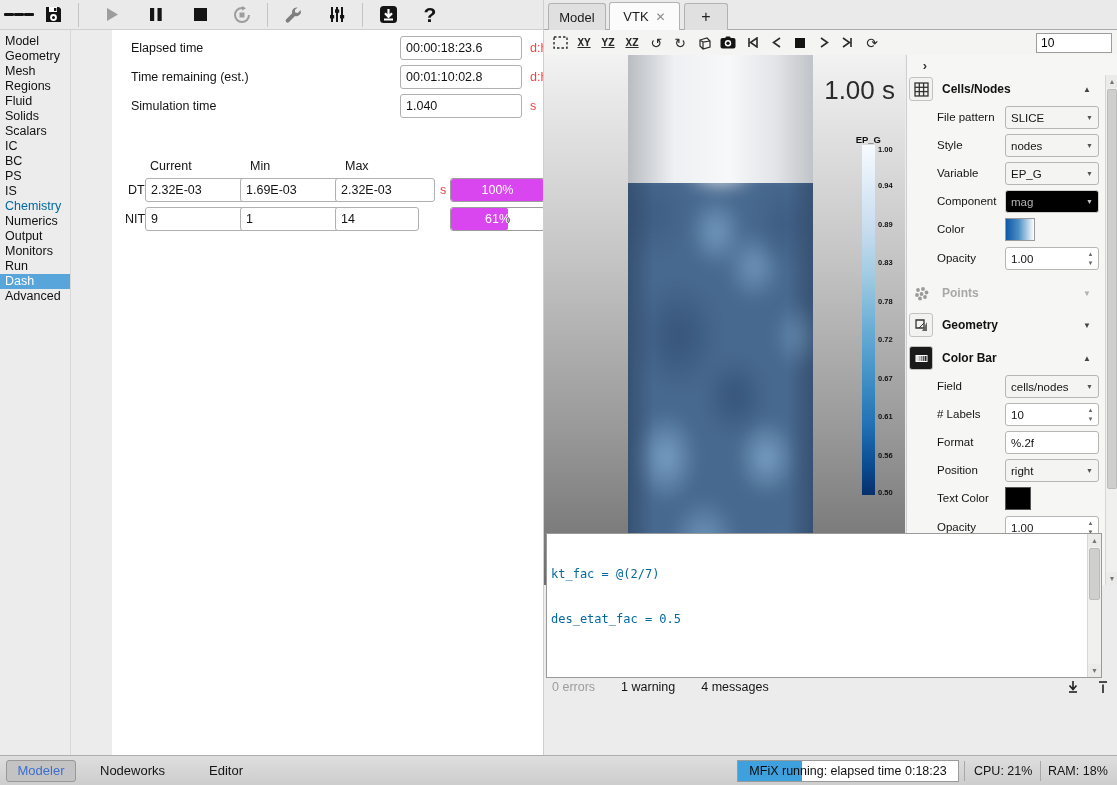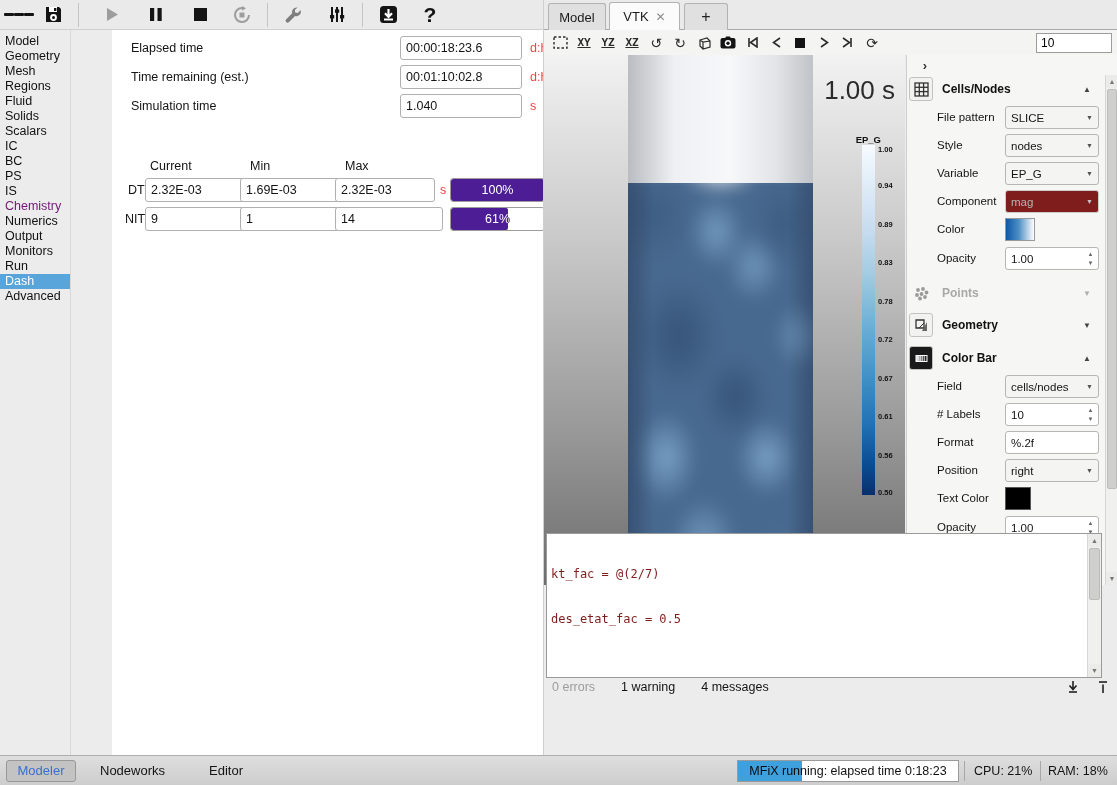--- a/index.html
+++ b/index.html
@@ -10,32 +10,32 @@
   
   #toolbar { position:absolute; left:0; top:0; width:543px; height:30px; background:#eaeaea; display:flex; align-items:center; gap:4px; padding:0 4px; border-bottom:1px solid #cfcfcf; }
   .tbtn { width:30px; height:26px; display:flex; align-items:center; justify-content:center; border-radius:3px; }
   .tsep { width:1px; height:24px; background:#c4c4c4; margin:0 6px; }
   .ham span { display:block; width:19px; height:3px; background:#141414; margin:2px 0; border-radius:1px; }
   .qmark { font-size:21px; font-weight:bold; color:#141414; }
 
   
   #sidebar { position:absolute; left:0; top:30px; width:71px; height:727px; background:#ececec; border-right:1px solid #d8d8d8; padding-top:4px; }
   .nav-item { height:15px; line-height:15px; padding-left:5px; font-size:12.5px; color:#111; white-space:nowrap; }
-  .nav-item.disabled { color:#701a75; }
+  .nav-item.disabled { color:#0369a1; }
   .nav-item.selected { background:#57a5da; color:#fff; }
 
   
   #main-panel { position:absolute; left:72px; top:30px; width:471px; height:727px; background:#ffffff;margin-left:40px; }
   .fldlabel { position:absolute; font-size:12.5px; color:#141414; }
   .txtin { position:absolute; height:24px; border:1px solid #b0b0b0; border-radius:3px; background:#fff; font-family:"Liberation Sans","DejaVu Sans",sans-serif; font-size:12.5px; color:#141414; padding:0 5px; }
   .unit { position:absolute; font-size:12.5px; color:#ef4444; }
   .wave { position:absolute; width:20px; height:16px; }
   .pbar { position:absolute; width:95px; height:24px; border:1px solid #9c9c9c; border-radius:3px; background:#fff; overflow:hidden; }
   .pbar .base-text { position:absolute; left:0; top:0; width:100%; height:100%; display:flex; align-items:center; justify-content:center; font-size:12.5px; color:#141414; }
-  .pbar .fill { position:absolute; left:0; top:0; height:100%; background:#4c1d95; border-radius:2px; overflow:hidden; }
+  .pbar .fill { position:absolute; left:0; top:0; height:100%; background:#d946ef; border-radius:2px; overflow:hidden; }
   .pbar .fill .fill-text { position:absolute; left:0; top:0; width:93px; height:22px; display:flex; align-items:center; justify-content:center; font-size:12.5px; color:#fff; }
 
   
   #right-pane { position:absolute; left:543px; top:0; width:574px; height:755px; background:#ececec; border-left:1px solid #cfcfcf; }
 
   
   #tabbar { position:absolute; left:0; top:0; width:574px; height:30px; background:#eaeaea; border-bottom:1px solid #aaaaaa; }
   .tab { position:absolute; top:3px; height:27px; display:flex; align-items:center; justify-content:center; gap:7px; font-size:13px; border:1px solid #b2b2b2; border-bottom:none; border-radius:3px 3px 0 0; background:#e0e0e0; }
   .tab.active { background:#fbfbfb; height:28px; top:2px; z-index:2; }
   .tab-close { color:#8a8a8a; font-size:12px; }
@@ -82,37 +82,37 @@
   .sec-head { position:absolute; left:2px; width:190px; height:24px; display:flex; align-items:center; }
   .sec-icon { width:24px; height:24px; border:1px solid #c2c2c0; border-radius:3px; background:#f2f2f0; display:flex; align-items:center; justify-content:center; }
   .sec-icon.noframe { border:none; background:transparent; }
   .sec-title { font-size:12px; font-weight:bold; margin-left:9px; color:#111; }
   .sec-title.disabled { color:#a8a8a8; }
   .sec-arrow { position:absolute; right:8px; font-size:8px; color:#444; }
   .sec-arrow.disabled { color:#b0b0b0; }
   .prow-label { position:absolute; left:30px; font-size:11.5px; color:#141414; }
   .dropdown { position:absolute; left:98px; width:94px; height:23px; background:#f4f4f2; border:1px solid #b6b6b3; border-radius:3px; font-size:11.5px; display:flex; align-items:center; padding:0 5px; color:#141414; }
   .dropdown .dd-arrow { position:absolute; right:5px; font-size:7px; color:#555; }
-  .dropdown.disabled { color:#b4b4b4; background:#7f1d1d; border-color:#cccccb;text-align:right; }
+  .dropdown.disabled { color:#b4b4b4; background:#000000; border-color:#cccccb;text-align:right; }
   .dropdown.disabled .dd-arrow { color:#c4c4c4; }
   .spinbox { position:absolute; left:98px; width:94px; height:23px; background:#fff; border:1px solid #b6b6b3; border-radius:3px; font-size:11.5px; display:flex; align-items:center; padding:0 5px; color:#141414; }
   .spin-arrows { position:absolute; right:1px; top:1px; width:13px; height:19px; display:flex; flex-direction:column; }
   .spin-arrows span { flex:1; font-size:6px; color:#666; display:flex; align-items:center; justify-content:center; }
   .plain-input { position:absolute; left:98px; width:94px; height:23px; background:#fff; border:1px solid #b6b6b3; border-radius:3px; font-size:11.5px; padding:0 5px; font-family:"Liberation Sans",sans-serif; color:#141414; }
   .swatch-gradient { position:absolute; left:98px; width:30px; height:23px; background:linear-gradient(90deg,#0d57a6 0%,#4c8ec4 45%,#ffffff 100%); border:1px solid #9a9a9a; }
   .swatch-black { position:absolute; left:98px; width:26px; height:23px; background:#000; border:1px solid #555; }
 
   
   .vscroll { position:absolute; background:#f0f0ef; border-left:1px solid #d6d6d4; }
   .vs-btn { position:absolute; left:0; width:100%; height:13px; display:flex; align-items:center; justify-content:center; font-size:7px; color:#777; background:#ebebea; }
   .vs-thumb { position:absolute; left:1px; right:1px; background:#cfcfce; border:1px solid #bcbcbb; border-radius:2px; }
 
   
   #terminal { position:absolute; left:2px; top:533px; width:556px; height:145px; background:#fff; border:1px solid #9a9a9a; }
-  #term-text { position:absolute; left:4px; top:3px; right:18px; bottom:2px; overflow:hidden; font-family:"DejaVu Sans Mono","Liberation Mono",monospace; font-size:12px; line-height:15px; color:#7f1d1d; white-space:pre; }
+  #term-text { position:absolute; left:4px; top:3px; right:18px; bottom:2px; overflow:hidden; font-family:"DejaVu Sans Mono","Liberation Mono",monospace; font-size:12px; line-height:15px; color:#0369a1; white-space:pre; }
 
   
   #msg-row { position:absolute; left:0; top:680px; width:574px; height:22px; display:flex; font-size:12.5px; }
   #msg-errors { margin-left:8px; color:#9c9c9c; }
   #msg-warn { margin-left:26px; color:#141414; }
   #msg-msgs { margin-left:26px; color:#141414; }
 
   
   #bottom-bar { position:absolute; left:0; top:755px; width:1117px; height:30px; background:linear-gradient(180deg,#dedede,#cdcdcd); border-top:1px solid #aeaeae; display:flex; align-items:center; }
   #modeler-btn { margin-left:6px; width:70px; height:22px; background:#c3c3c3; border:1px solid #989898; border-radius:3px; color:#3c6fd0; font-size:13px; display:flex; align-items:center; justify-content:center; }
@@ -254,21 +254,21 @@
     </div>
     <div class="wave" style="left:441px;top:151px">
       <svg width="20" height="16" viewBox="0 0 20 16">
           <path d="M2 11 C4 4, 7 4, 9.5 8 C12 12, 15 12, 18 5" fill="none" stroke="#222" stroke-width="1.8"></path>
         </svg>
     </div>
 
     <div class="fldlabel" style="left:13px;top:182px">NIT</div>
     <input class="txtin" style="left: 33px; top: 177px; width: 100px;" readonly="" value="9">
     <input class="txtin" style="left: 128px; top: 177px; width: 100px;" readonly="" value="1">
-    <input class="txtin" style="left: 223px; top: 177px; width: 108px;" readonly="" value="14">
+    <input class="txtin" style="left: 223px; top: 177px; width: 84px;" readonly="" value="14">
     <div class="pbar" style="left:338px;top:177px">
       <div class="base-text">61%</div>
       <div class="fill" style="width:61%">
           <div class="fill-text">61%</div>
         </div>
     </div>
     <div class="wave" style="left:441px;top:180px">
       <svg width="20" height="16" viewBox="0 0 20 16">
           <path d="M2 11 C4 4, 7 4, 9.5 8 C12 12, 15 12, 18 5" fill="none" stroke="#222" stroke-width="1.8"></path>
         </svg>

